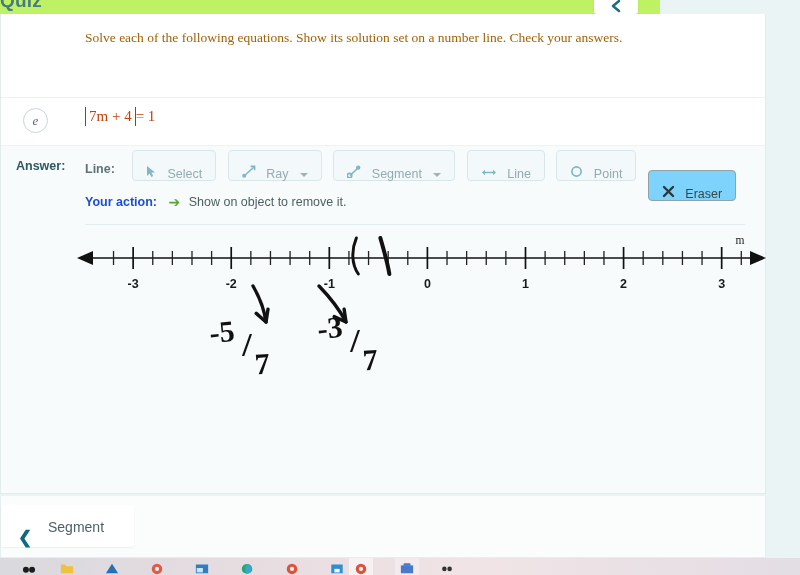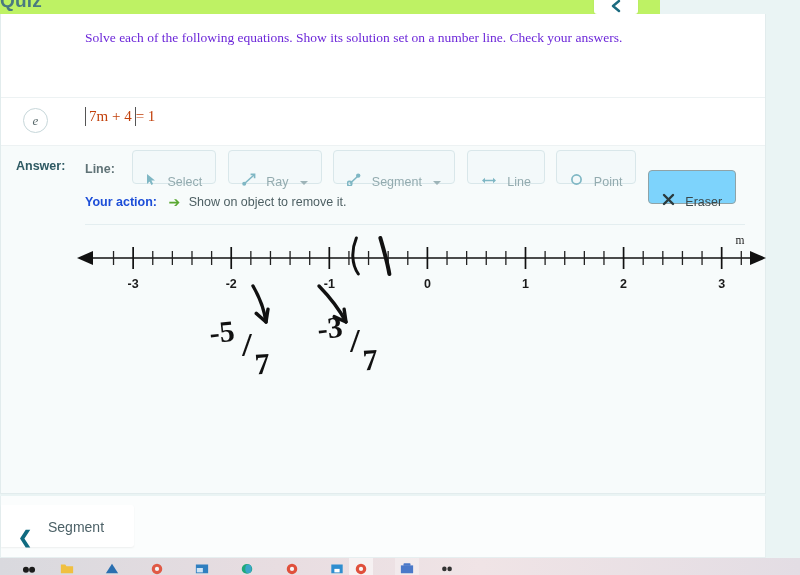--- a/index.html
+++ b/index.html
@@ -60,21 +60,21 @@
     color: #1a7f92;
     font-size: 17px; font-weight: bold;
     text-align: center;
     line-height: 44px;
     clip-path: polygon(0 0, 100% 0, 100% 74%, 50% 100%, 0 74%);
   }
   .q-text {
     position: absolute; left: 84px; top: 14px; right: 18px;
     font-family: "Liberation Serif", serif;
     font-size: 13.5px;
-    color: #6d28d9;
+    color: #a16207;
     line-height: 20px;
   }
 
   
   .eq-row {
     position: relative;
     height: 48px;
     border-bottom: 1px solid #edf2f3;
   }
   .sub-circle {
@@ -120,21 +120,21 @@
     font-size: 12.5px; color: #5f7276; font-weight: bold;
   }
   .tool-bar { position: absolute; left: 131px; top: 4px; }
   .tool-btn {
     display: inline-block;
     height: 31px;
     background: #f3f9fa;
     border: 1px solid #d9e7ea;
     border-radius: 4px;
     margin-right: 7px;
-    padding: 16px 13px;
+    padding: 8px 13px;
     color: #93abaf;
     font-size: 12.5px;
     line-height: 30px;
     vertical-align: top;
     white-space: nowrap;
   }
   .tool-btn.active {
     background: #7dd3fc;
     border-color: #8fa3a7;
     color: #3a4749;

